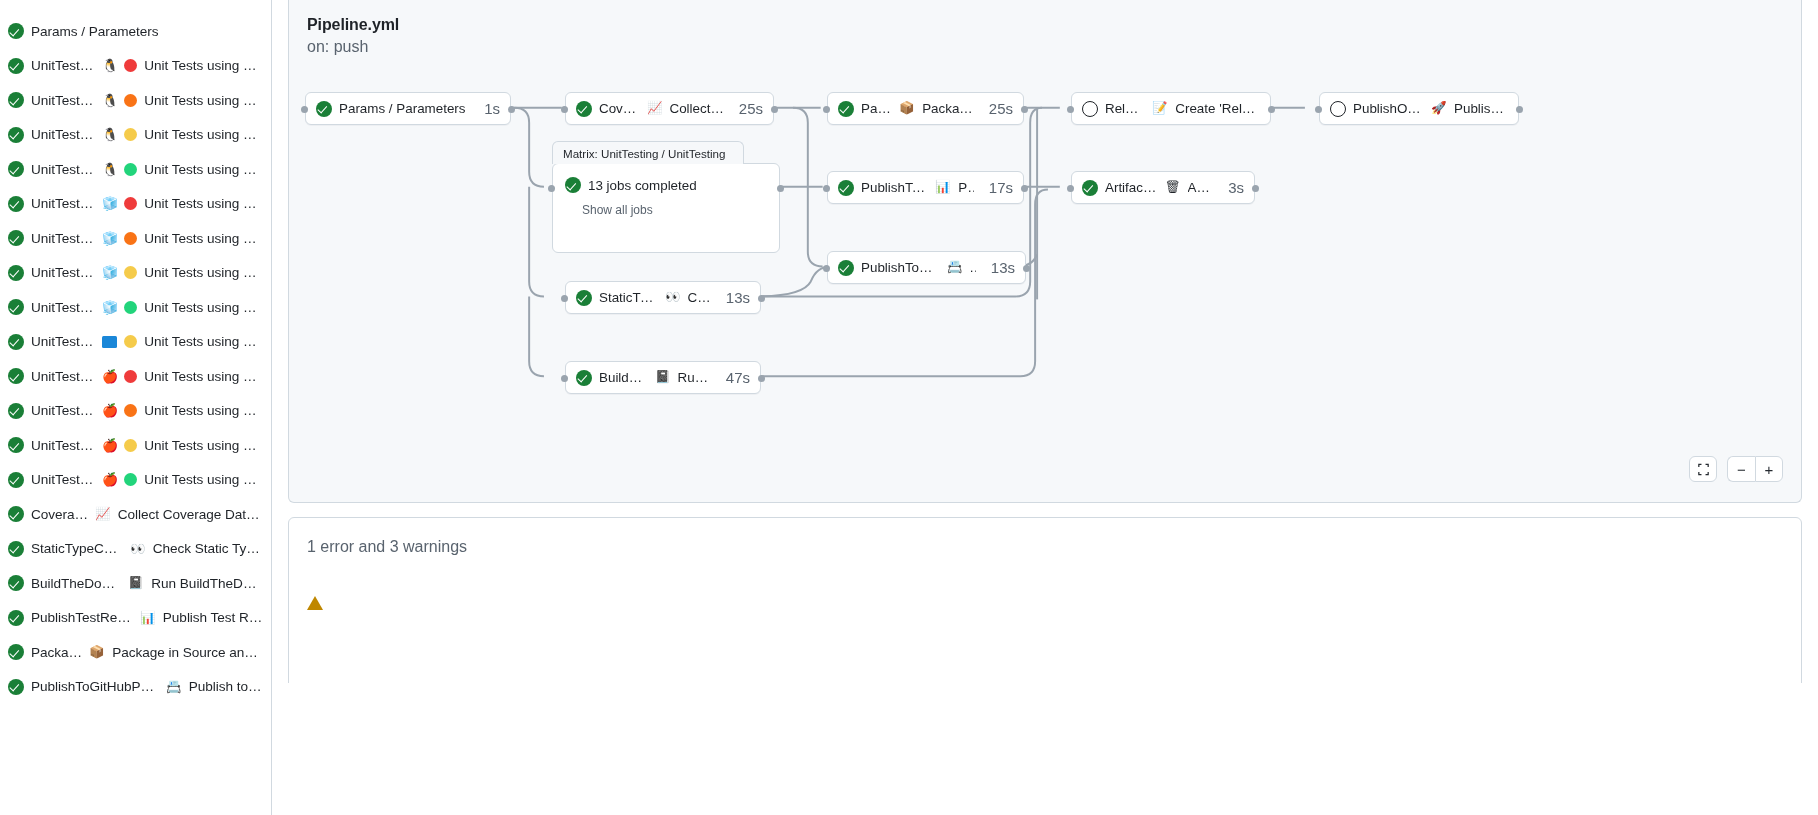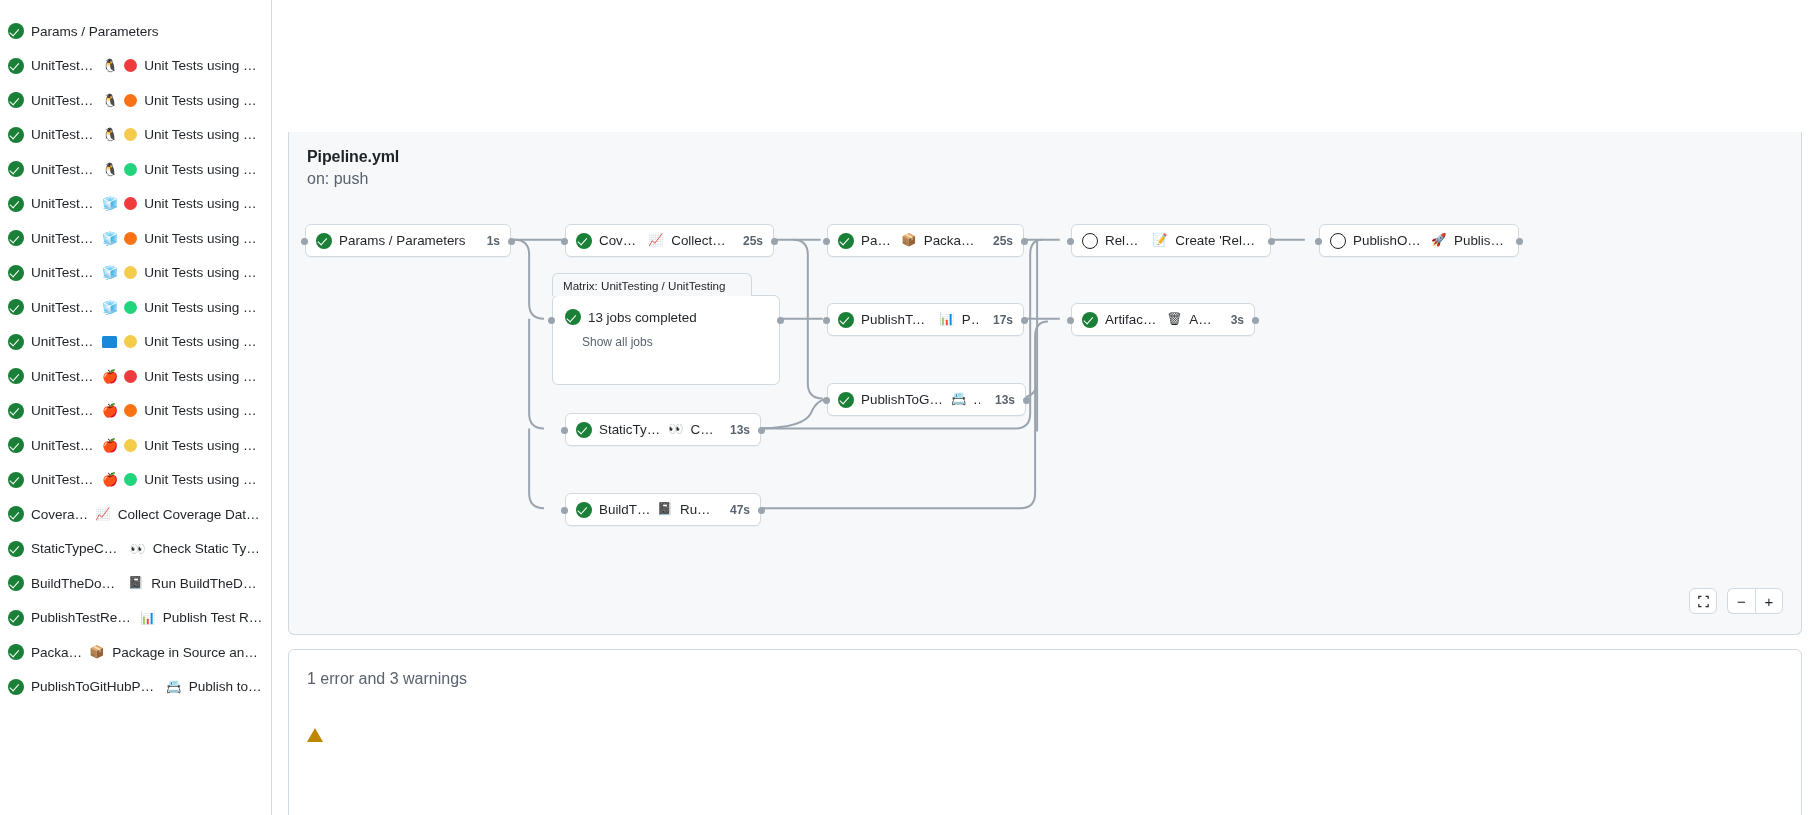--- a/index.html
+++ b/index.html
@@ -4,21 +4,21 @@
 <style>
   * { box-sizing: border-box; }
   html, body {
     margin: 0; padding: 0;
     width: 1818px; height: 815px;
     background: #ffffff;
     font-family: "Liberation Sans", sans-serif;
     color: #1f2328;
     overflow: hidden;
   }
-  .app { display: flex; width: 1818px; height: 815px; align-items: flex-end; }
+  .app { display: flex; width: 1818px; height: 815px; }
 
   
   .sidebar {
     width: 272px; min-width: 272px; height: 815px;
     background: #ffffff;
     border-right: 1px solid #d1d9e0;
     padding: 14px 0 0 0;
     overflow: hidden;
     position: relative;
   }
@@ -97,42 +97,42 @@
     display: flex; align-items: center;
     padding: 0 10px;
     gap: 7px;
     font-size: 13.4px;
     color: #1f2328;
     white-space: nowrap;
     cursor: pointer;
     box-shadow: 0 1px 0 rgba(31,35,40,0.04);
   }
   .node .nlabel { overflow: hidden; text-overflow: ellipsis; }
-  .node .ntime { color: #59636e; font-size: 12px; margin-left: auto; padding-left: 8px; font-weight: bold; }
+  .node .ntime { color: #59636e; font-size: 15px; margin-left: auto; padding-left: 8px; }
 
   .ring {
     width: 16px; height: 16px; min-width: 16px; border-radius: 50%;
     border: 1.9px solid #1f2328; background: transparent; display: inline-block;
   }
 
   .port {
     position: absolute; width: 7px; height: 7px; border-radius: 50%;
     background: #9aa4ae;
   }
 
   
   .matrix {
     position: absolute;
     border: 1px solid #d1d9e0;
     border-radius: 6px;
     background: #ffffff;
   }
   .matrix-tab {
     position: absolute; left: -1px; top: -23px;
-    height: 23px; padding: 0 26px 0 10px;
+    height: 23px; padding: 0 18px 0 10px;
     border: 1px solid #d1d9e0; border-bottom: none;
     border-radius: 6px 6px 0 0;
     background: #f6f8fa;
     font-size: 11.6px; color: #1f2328;
     display: flex; align-items: center;
   }
   .matrix-body { padding: 13px 12px 10px 12px; }
   .matrix-row { display: flex; align-items: center; gap: 7px; font-size: 13.4px; }
   .matrix-link { font-size: 12px; color: #59636e; margin-top: 10px; margin-left: 17px; cursor: pointer; }
 

